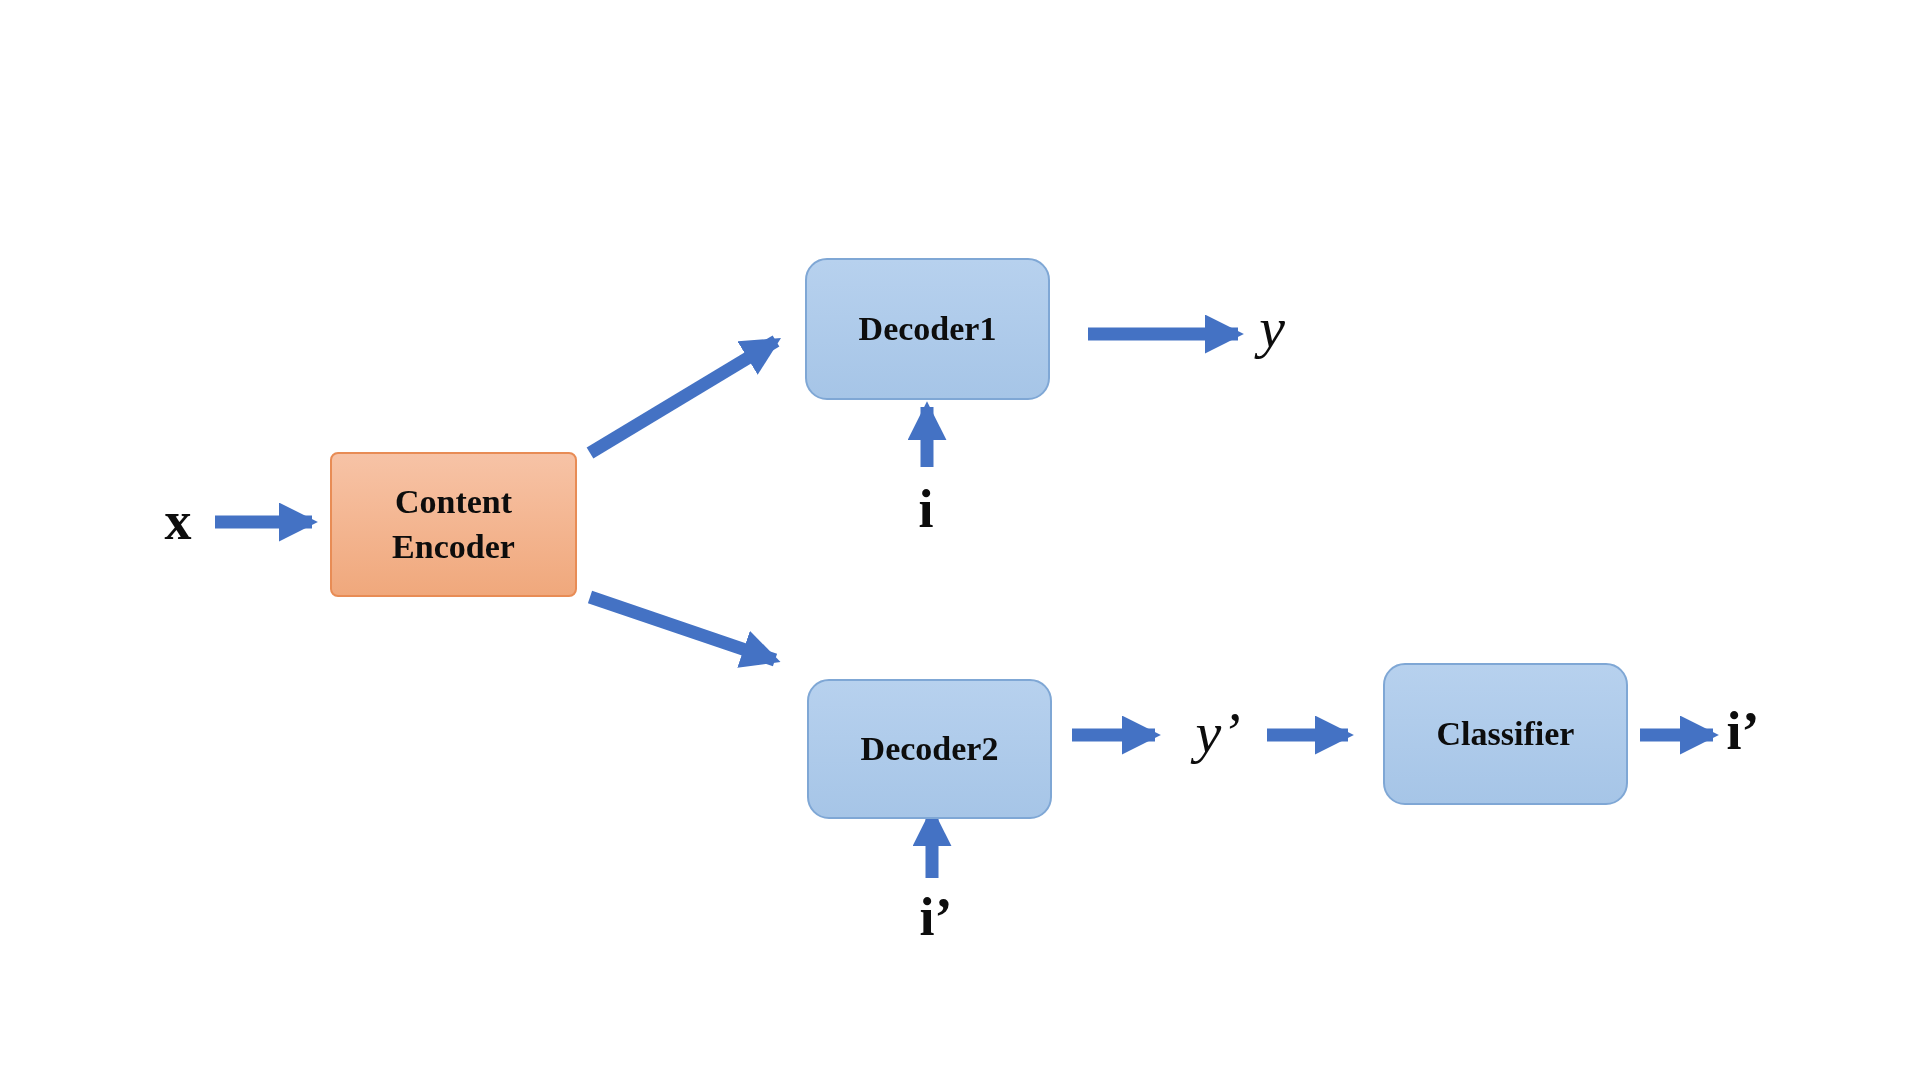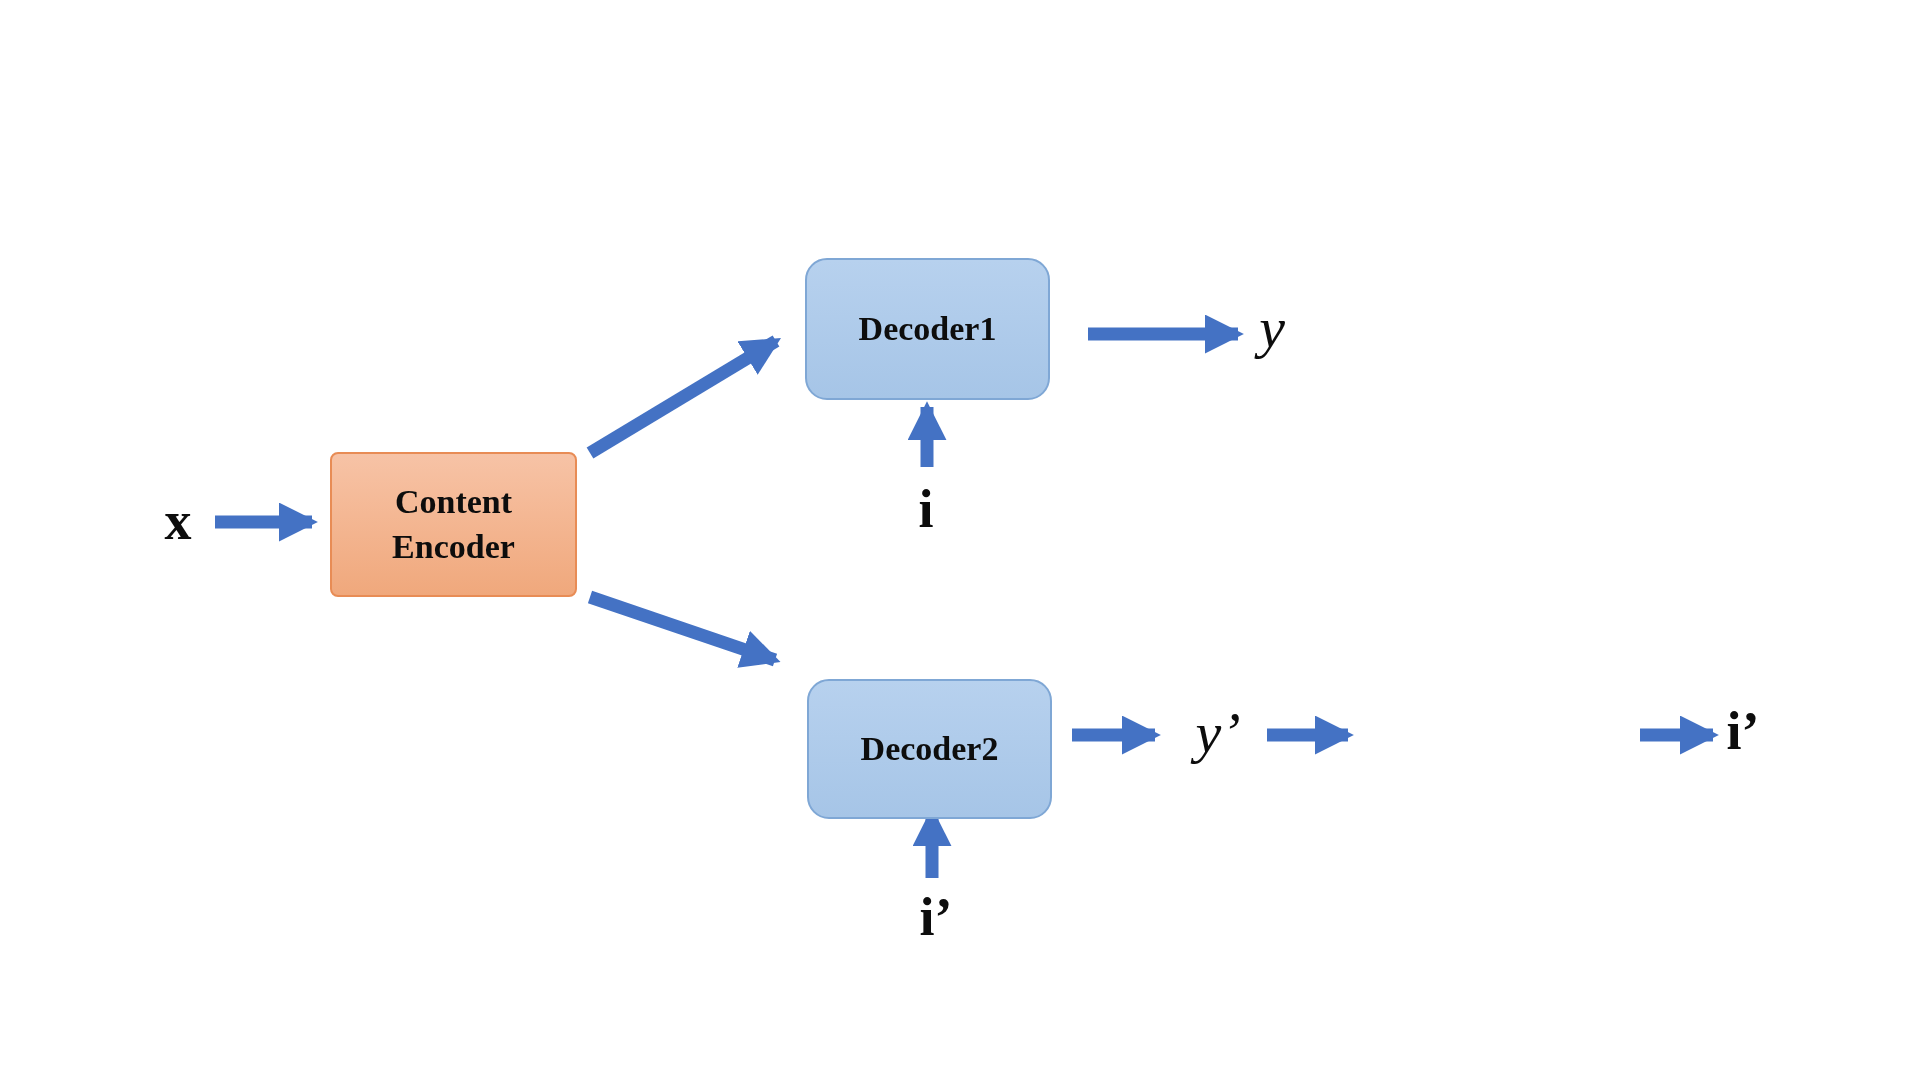--- a/index.html
+++ b/index.html
@@ -104,20 +104,23 @@
   </div>
 
   <div class="node blue" id="node-decoder1">
     <span>Decoder1</span>
   </div>
 
   <div class="node blue" id="node-decoder2">
     <span>Decoder2</span>
   </div>
 
+  <div class="node blue" id="node-classifier">
+    <span>Classifier</span>
+  </div>
 
   <div class="math bold" id="label-x">x</div>
 
   <div class="math italic" id="label-y">y</div>
 
   <div class="math bold" id="label-i">i</div>
 
   <div class="math italic" id="label-y-prime">y’</div>
 
   <div class="math bold" id="label-i-prime-in">i’</div>

